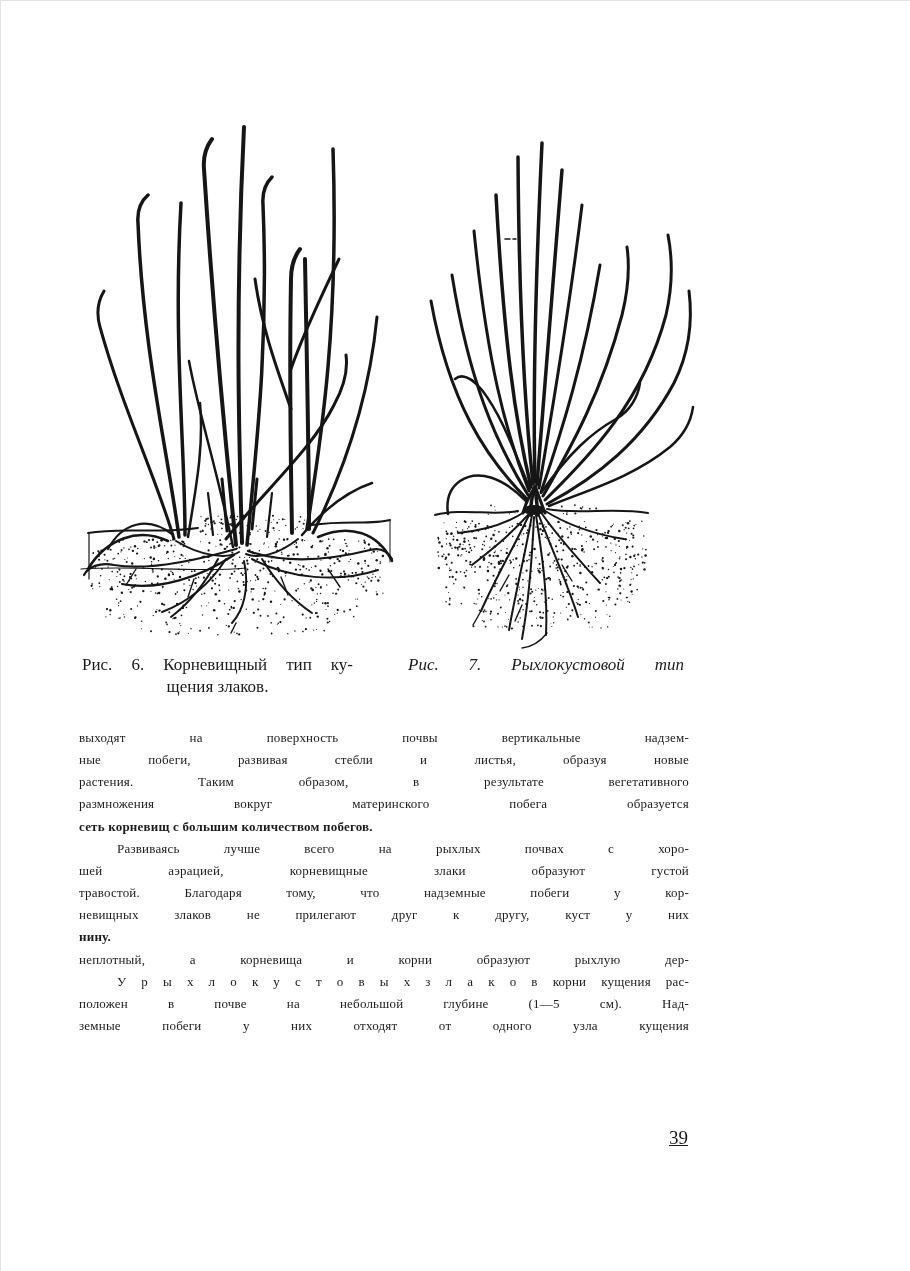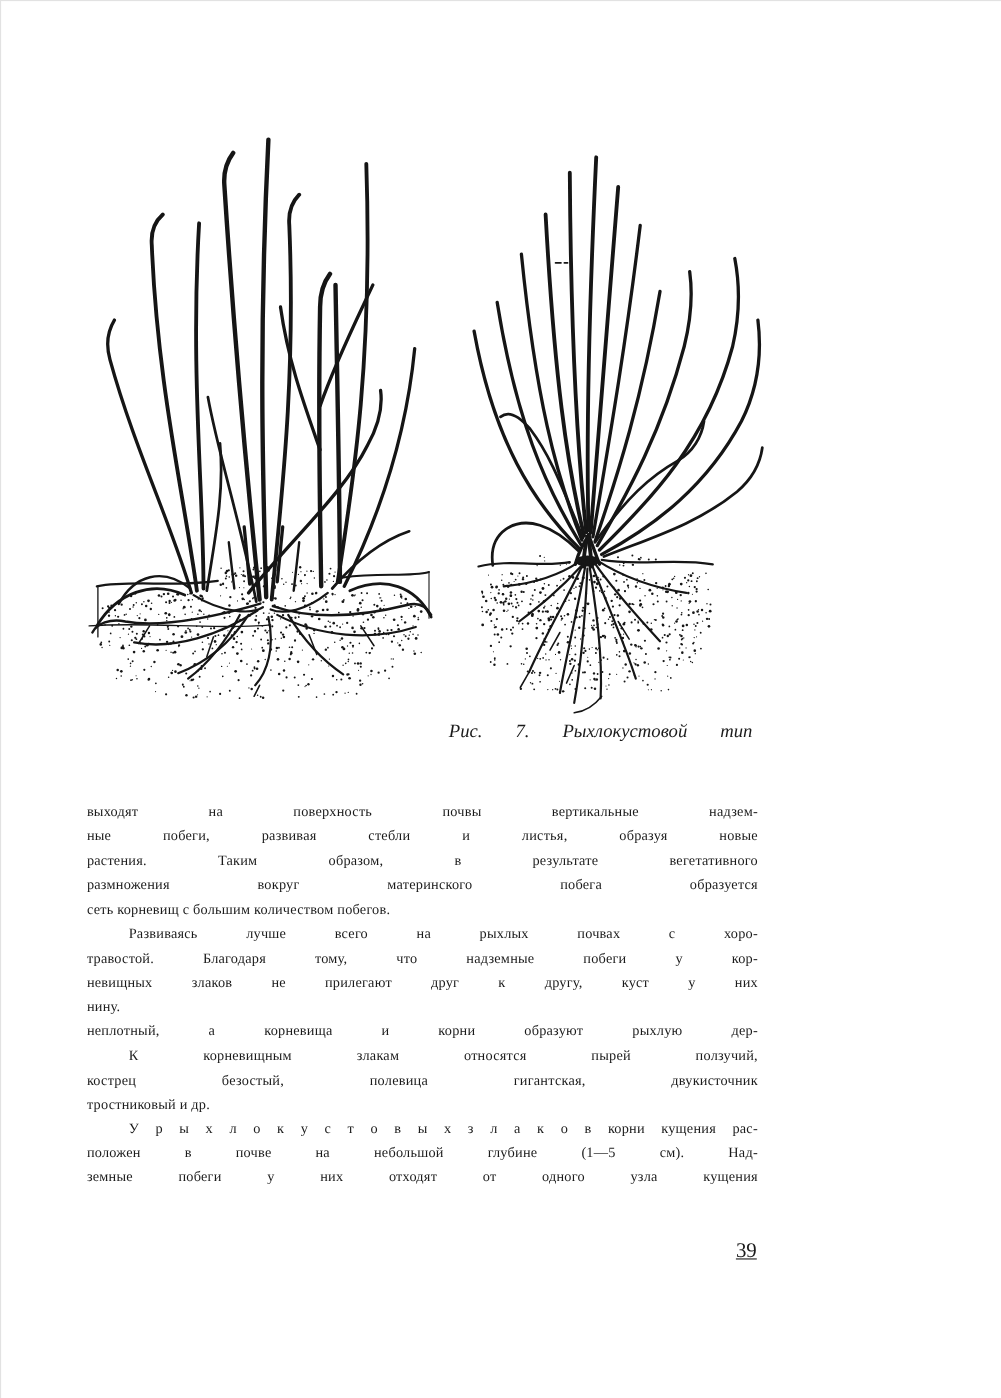--- a/index.html
+++ b/index.html
@@ -30,21 +30,21 @@
   .cap-l2{text-align:center;}
 
   .bodytext{
     position:absolute;
     left:78px;top:726px;width:610px;
     font-size:13px;line-height:22.15px;
     letter-spacing:.2px;
   }
   .paragraph{margin:0;padding:0;}
   .line{text-align:justify;text-align-last:justify;}
-  .line.last{text-align-last:left;}
+  .line.last{text-align-last:left;font-weight:bold;}
   .line.indent{text-indent:38px;}
 
   .pagenum{
     position:absolute;
     left:600px;top:1126px;width:87px;
     text-align:right;
     font-size:19px;line-height:22px;text-decoration:underline;
   }
 </style>
 </head>
@@ -1348,43 +1348,43 @@
           <circle cx="142.4" cy="380.6" r="0.65"></circle>
           <circle cx="88.4" cy="380.8" r="0.60"></circle>
           <circle cx="94.0" cy="379.8" r="0.55"></circle>
           <circle cx="112.6" cy="375.1" r="0.47"></circle>
           <circle cx="67.3" cy="381.2" r="0.63"></circle>
           <circle cx="160.7" cy="375.7" r="0.78"></circle>
         </g>
     </svg>
   </div>
 
+  <div class="caption" id="caption-fig6">
+    <div class="cap-l1">Рис. 6. Корневищный тип ку-</div>
+    <div class="cap-l2">щения злаков.</div>
+  </div>
   <div class="caption" id="caption-fig7">
     <div class="cap-l1">Рис. 7. Рыхлокустовой тип</div>
   </div>
 
   <div class="bodytext">
       <div class="paragraph">
         <div class="line">выходят на поверхность почвы вертикальные надзем-</div>
         <div class="line">ные побеги, развивая стебли и листья, образуя новые</div>
         <div class="line">растения. Таким образом, в результате вегетативного</div>
         <div class="line">размножения вокруг материнского побега образуется</div>
         <div class="line last">сеть корневищ с большим количеством побегов.</div>
       </div>
       <div class="paragraph">
         <div class="line indent">Развиваясь лучше всего на рыхлых почвах с хоро-</div>
+        <div class="line">шей аэрацией, корневищные злаки образуют густой</div>
         <div class="line">травостой. Благодаря тому, что надземные побеги у кор-</div>
         <div class="line">невищных злаков не прилегают друг к другу, куст у них</div>
         <div class="line last">нину.</div>
         <div class="line">неплотный, а корневища и корни образуют рыхлую дер-</div>
-      </div>
-      <div class="paragraph">
-        <div class="line indent">К корневищным злакам относятся пырей ползучий,</div>
-        <div class="line">кострец безостый, полевица гигантская, двукисточник</div>
-        <div class="line last">тростниковый и др.</div>
       </div>
       <div class="paragraph">
         <div class="line indent">У р ы х л о к у с т о в ы х  з л а к о в корни кущения рас-</div>
         <div class="line">положен в почве на небольшой глубине (1—5 см). Над-</div>
         <div class="line">земные побеги у них отходят от одного узла кущения</div>
       </div>
     </div>
 
   <div class="pagenum">39</div>
 

